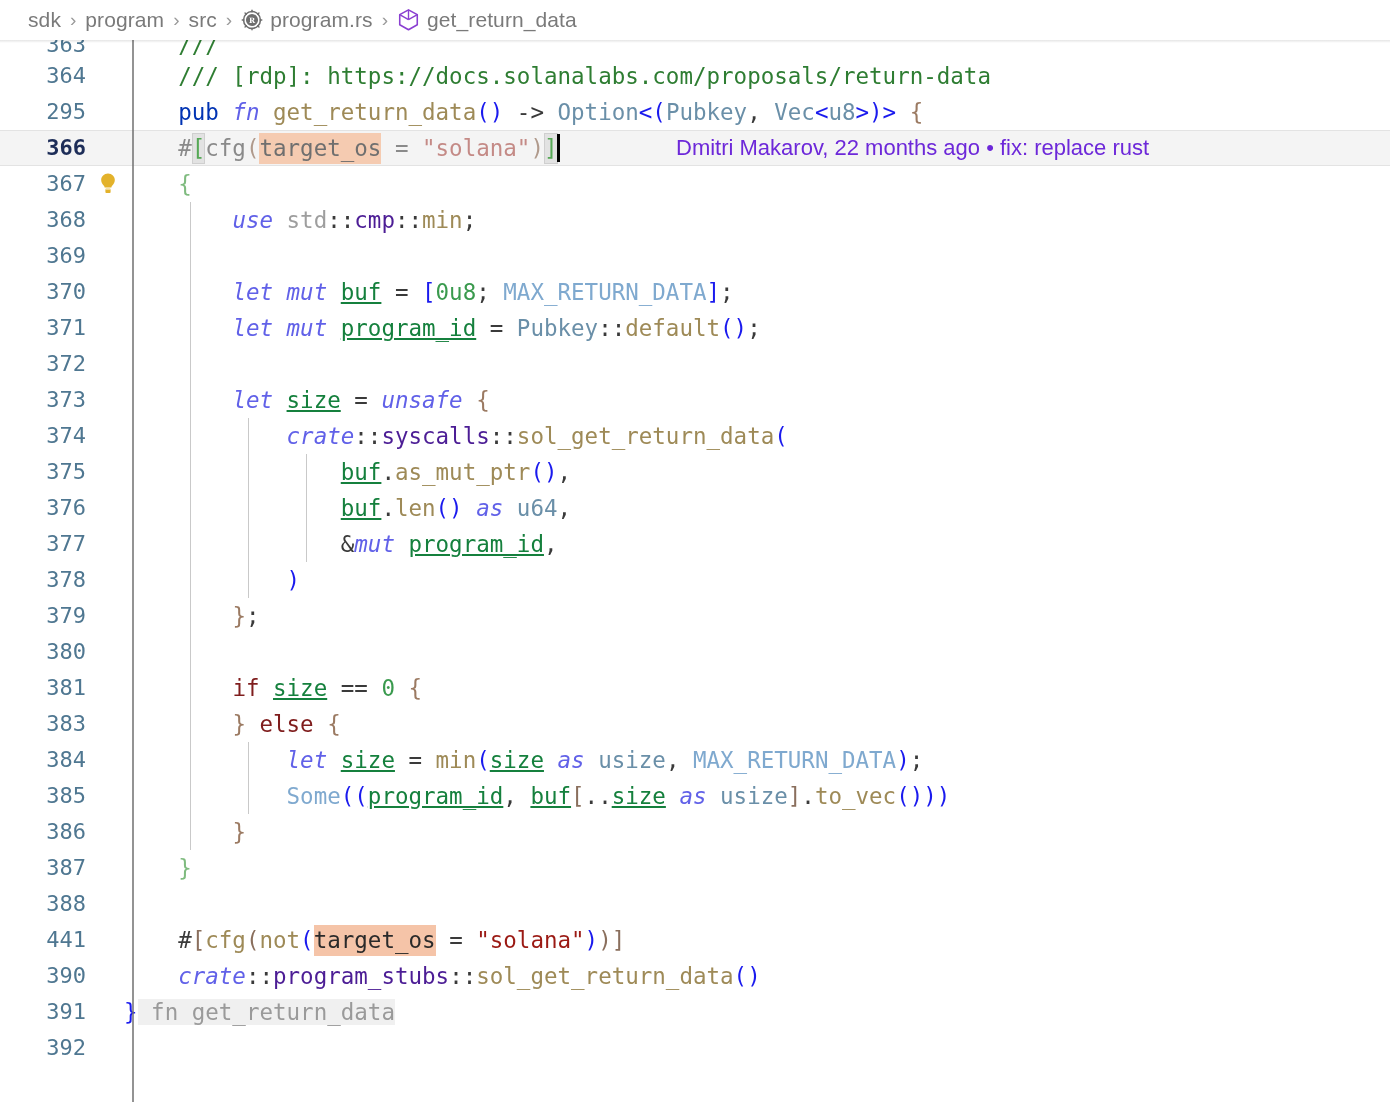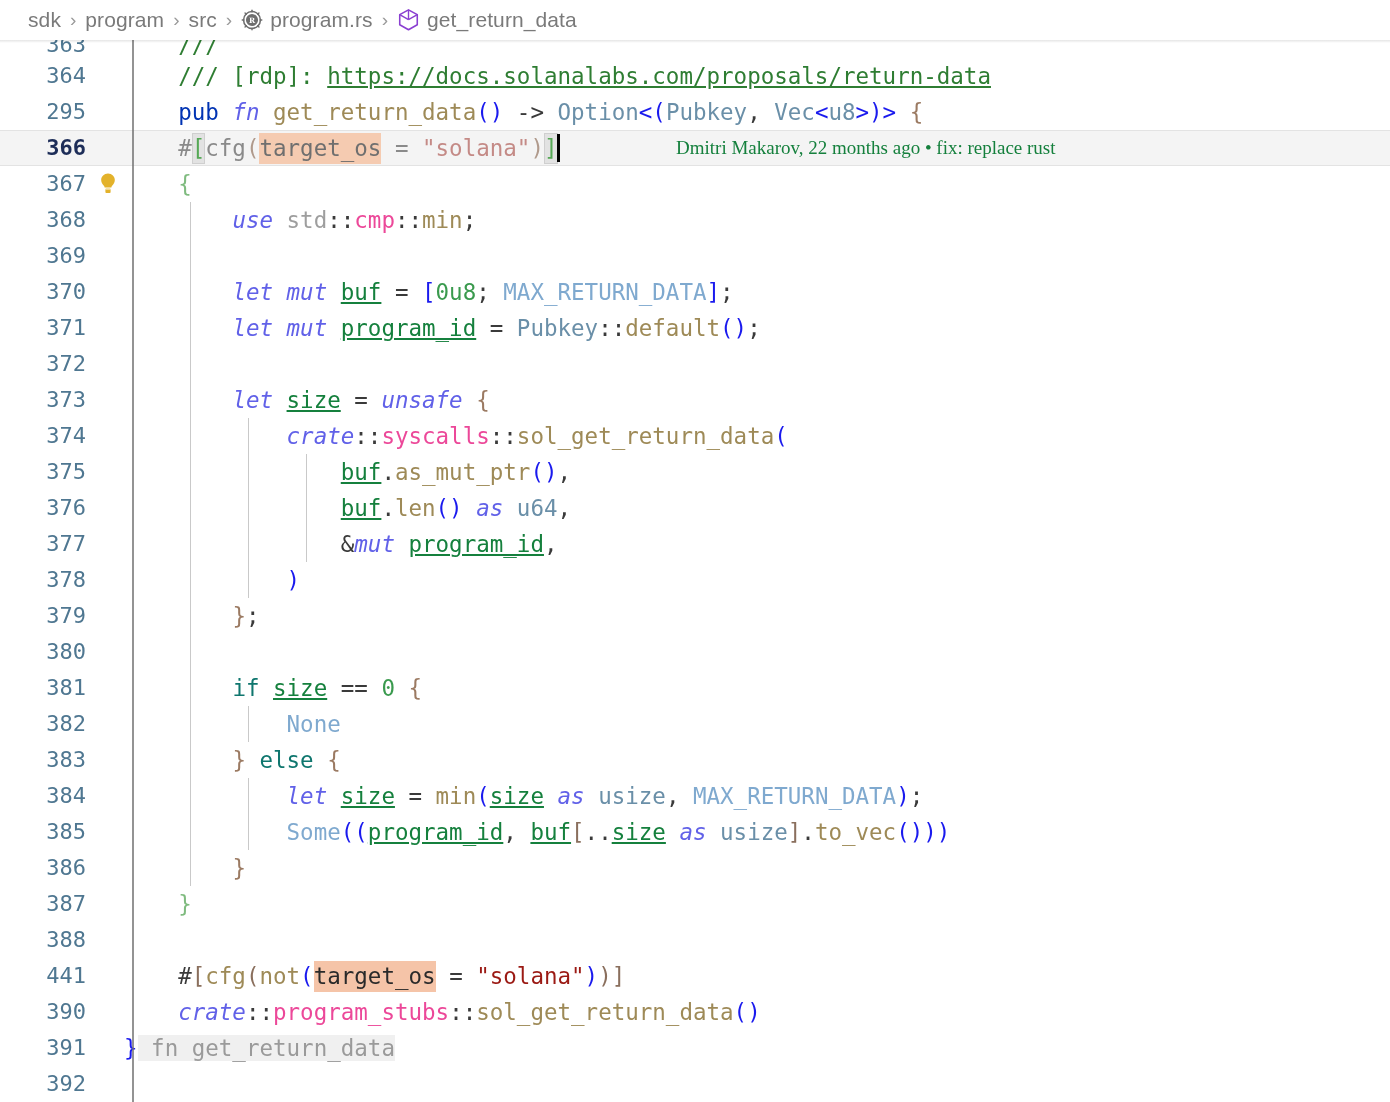--- a/index.html
+++ b/index.html
@@ -123,35 +123,35 @@
     position: absolute;
     width: 1px;
     top: 0; height: 36px;
     background: #c9c9c9;
     z-index: 1;
   }
 
   
   .kw        { color: #0033b3; }          
   .kw2       { color: #6161e8; font-style: italic; }          
-  .kw-ctrl   { color: #0f766e; }          
+  .kw-ctrl   { color: #7f1d1d; }          
   .fname     { color: #9e8a57; }          
   .type      { color: #6a8fa8; }          
   .const     { color: #7fa9cf; }          
-  .mod       { color: #ec4899; }          
+  .mod       { color: #4c1d95; }          
   .mod2      { color: #9e9e9e; }          
   .num       { color: #3a9a4e; }          
   .str       { color: #9b1a14; }          
   .ident     { color: #15803d; text-decoration: underline; }          
   .punct     { color: #3a3a3a; }
   .paren     { color: #8a6f5d; }
   .brace     { color: #9b7a62; }
   .blue-b    { color: #1a1aee; }
   .comment   { color: #2e7d32; }
-  .doc-link  { color: #2e7d32; text-decoration: underline; }
+  .doc-link  { color: #2e7d32; }
 
   
   .d-punct { color: #8a8a8a; }
   .d-fname { color: #8a8a8a; }
   .d-str   { color: #c48a86; }
   .d-paren { color: #b09a8c; }
 
   
   .hl-ident {
     background: #f5c4a8;
@@ -189,23 +189,23 @@
     position: absolute;
     left: 14px; top: 5px;
     width: 26px; height: 26px;
     z-index: 3;
   }
 
   
   .blame {
     position: absolute;
     left: 676px; top: 0;
-    color: #15803d;
-    font-size: 19px;
-    font-family: Liberation Serif, serif;
+    color: #6d28d9;
+    font-size: 22px;
+    font-family: Liberation Sans, sans-serif;
     white-space: nowrap;
     z-index: 2;
   }
 </style>
 </head>
 <body>
 
 <div id="breadcrumb-bar">
   <span class="crumb">sdk</span>
   <span class="crumb-sep">›</span>
@@ -367,26 +367,20 @@
     <span class="guide" style="left:190px;"></span>
     <span class="code"></span>
   </div>
 
   <div class="line">
     <span class="lnum">381</span>
     <span class="guide" style="left:190px;"></span>
     <span class="code">        <span class="kw-ctrl">if</span> <span class="ident">size</span> <span class="punct">==</span> <span class="num">0</span> <span class="brace">{</span></span>
   </div>
 
-  <div class="line">
-    <span class="lnum">382</span>
-    <span class="guide" style="left:190px;"></span>
-    <span class="guide" style="left:248px;"></span>
-    <span class="code">            <span class="const">None</span></span>
-  </div>
 
   <div class="line">
     <span class="lnum">383</span>
     <span class="guide" style="left:190px;"></span>
     <span class="code">        <span class="brace">}</span> <span class="kw-ctrl">else</span> <span class="brace">{</span></span>
   </div>
 
   <div class="line">
     <span class="lnum">384</span>
     <span class="guide" style="left:190px;"></span>

